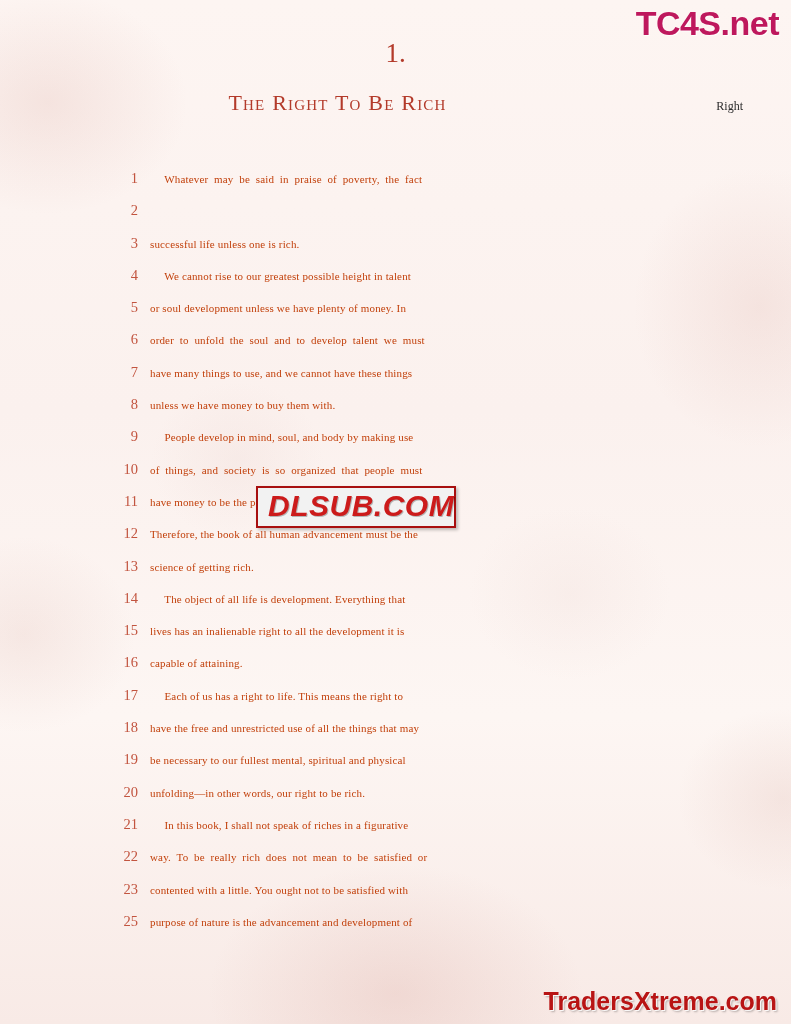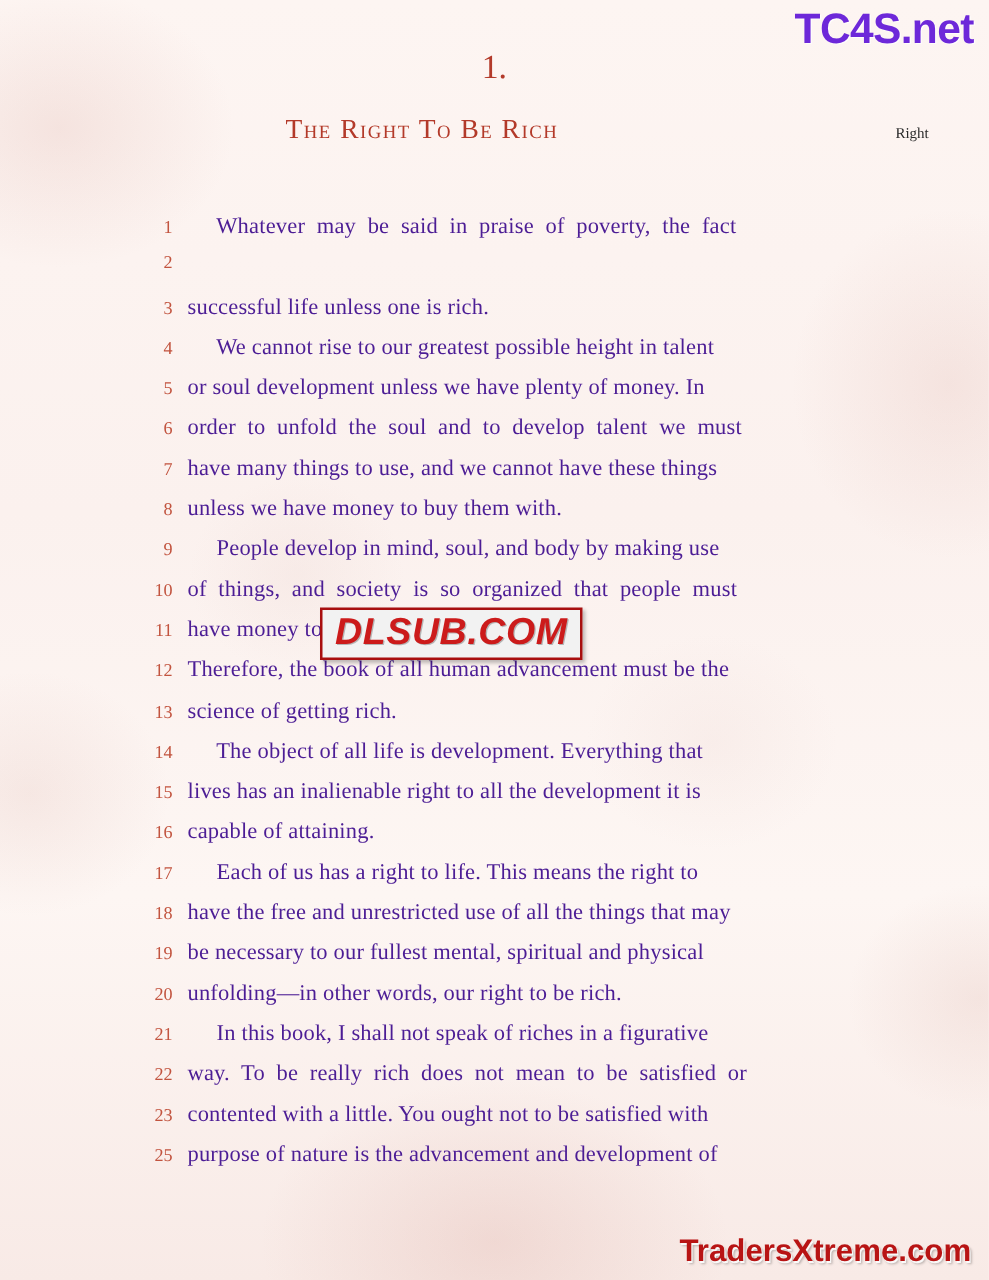--- a/index.html
+++ b/index.html
@@ -30,21 +30,21 @@
     pointer-events: none;
   }
 
   .watermark-tc4s {
     position: absolute;
     top: 4px;
     right: 12px;
     font-family: "Liberation Sans", sans-serif;
     font-weight: bold;
     font-size: 34px;
-    color: #6d28d9;
+    color: #be185d;
     letter-spacing: -0.5px;
     text-shadow: 1px 1px 0 rgba(255,255,255,0.8);
   }
 
   .chapter-number {
     position: absolute;
     top: 38px;
     left: 0;
     width: 791px;
     text-align: center;
@@ -91,39 +91,39 @@
     width: 34px;
     flex: 0 0 34px;
     text-align: right;
     padding-right: 12px;
     font-size: 14.5px;
     color: #c2543f;
     font-family: "Liberation Serif", serif;
   }
   .line-text {
     flex: 1;
-    font-size: 18px;
-    color: #4c1d95;
+    font-size: 11px;
+    color: #c2410c;
     font-family: "Liberation Serif", serif;
     white-space: pre;
     letter-spacing: 0.15px;
   }
 
   .watermark-dlsub {
     position: absolute;
     top: 486px;
     left: 256px;
     font-family: "Liberation Sans", sans-serif;
     font-weight: bold;
     font-style: italic;
     font-size: 30px;
     color: #cc1b1b;
     background: #f2f2f2;
     border: 2px solid #a80f0f;
-    padding: 1px 10px 3px 10px;
+    padding: 1px 0 3px 10px;
     letter-spacing: 0.5px;
     text-shadow: 1px 1px 0 rgba(0,0,0,0.25);
     box-shadow: 2px 2px 3px rgba(0,0,0,0.25);
   }
 
   .watermark-tx {
     position: absolute;
     bottom: 8px;
     right: 14px;
     font-family: "Liberation Sans", sans-serif;

